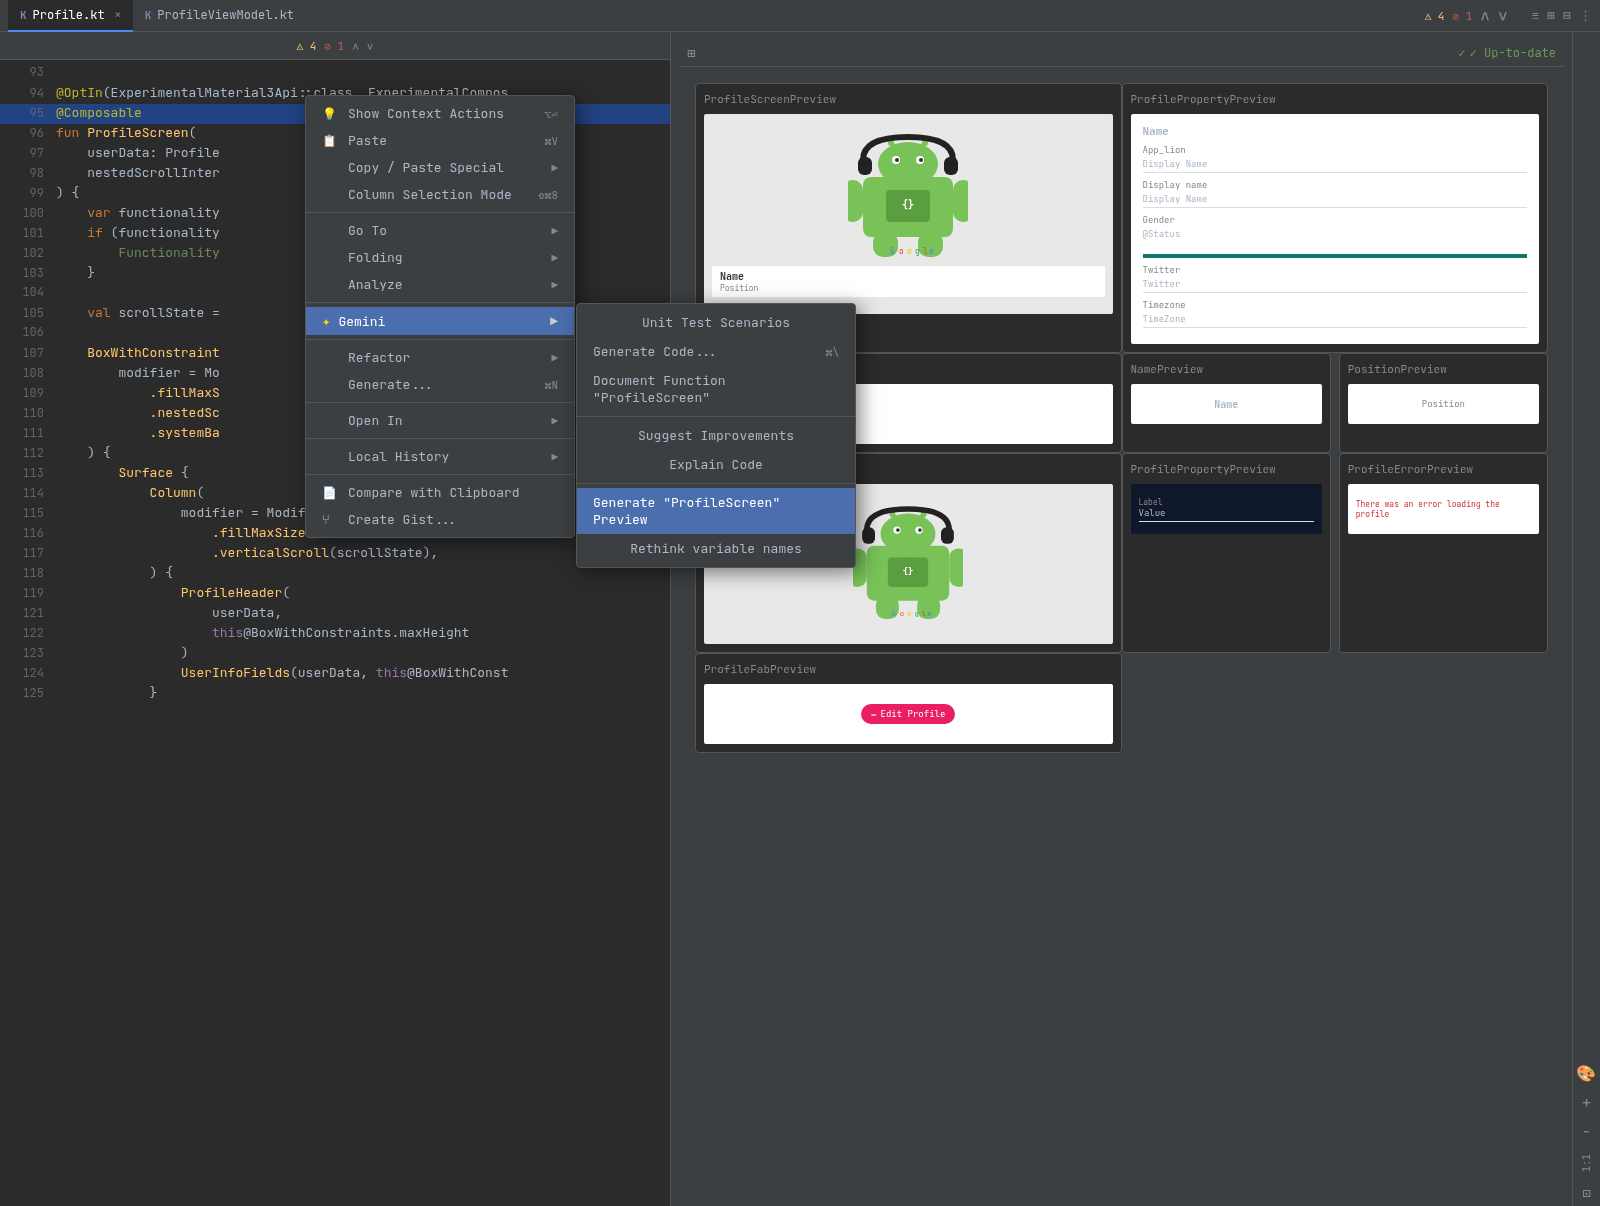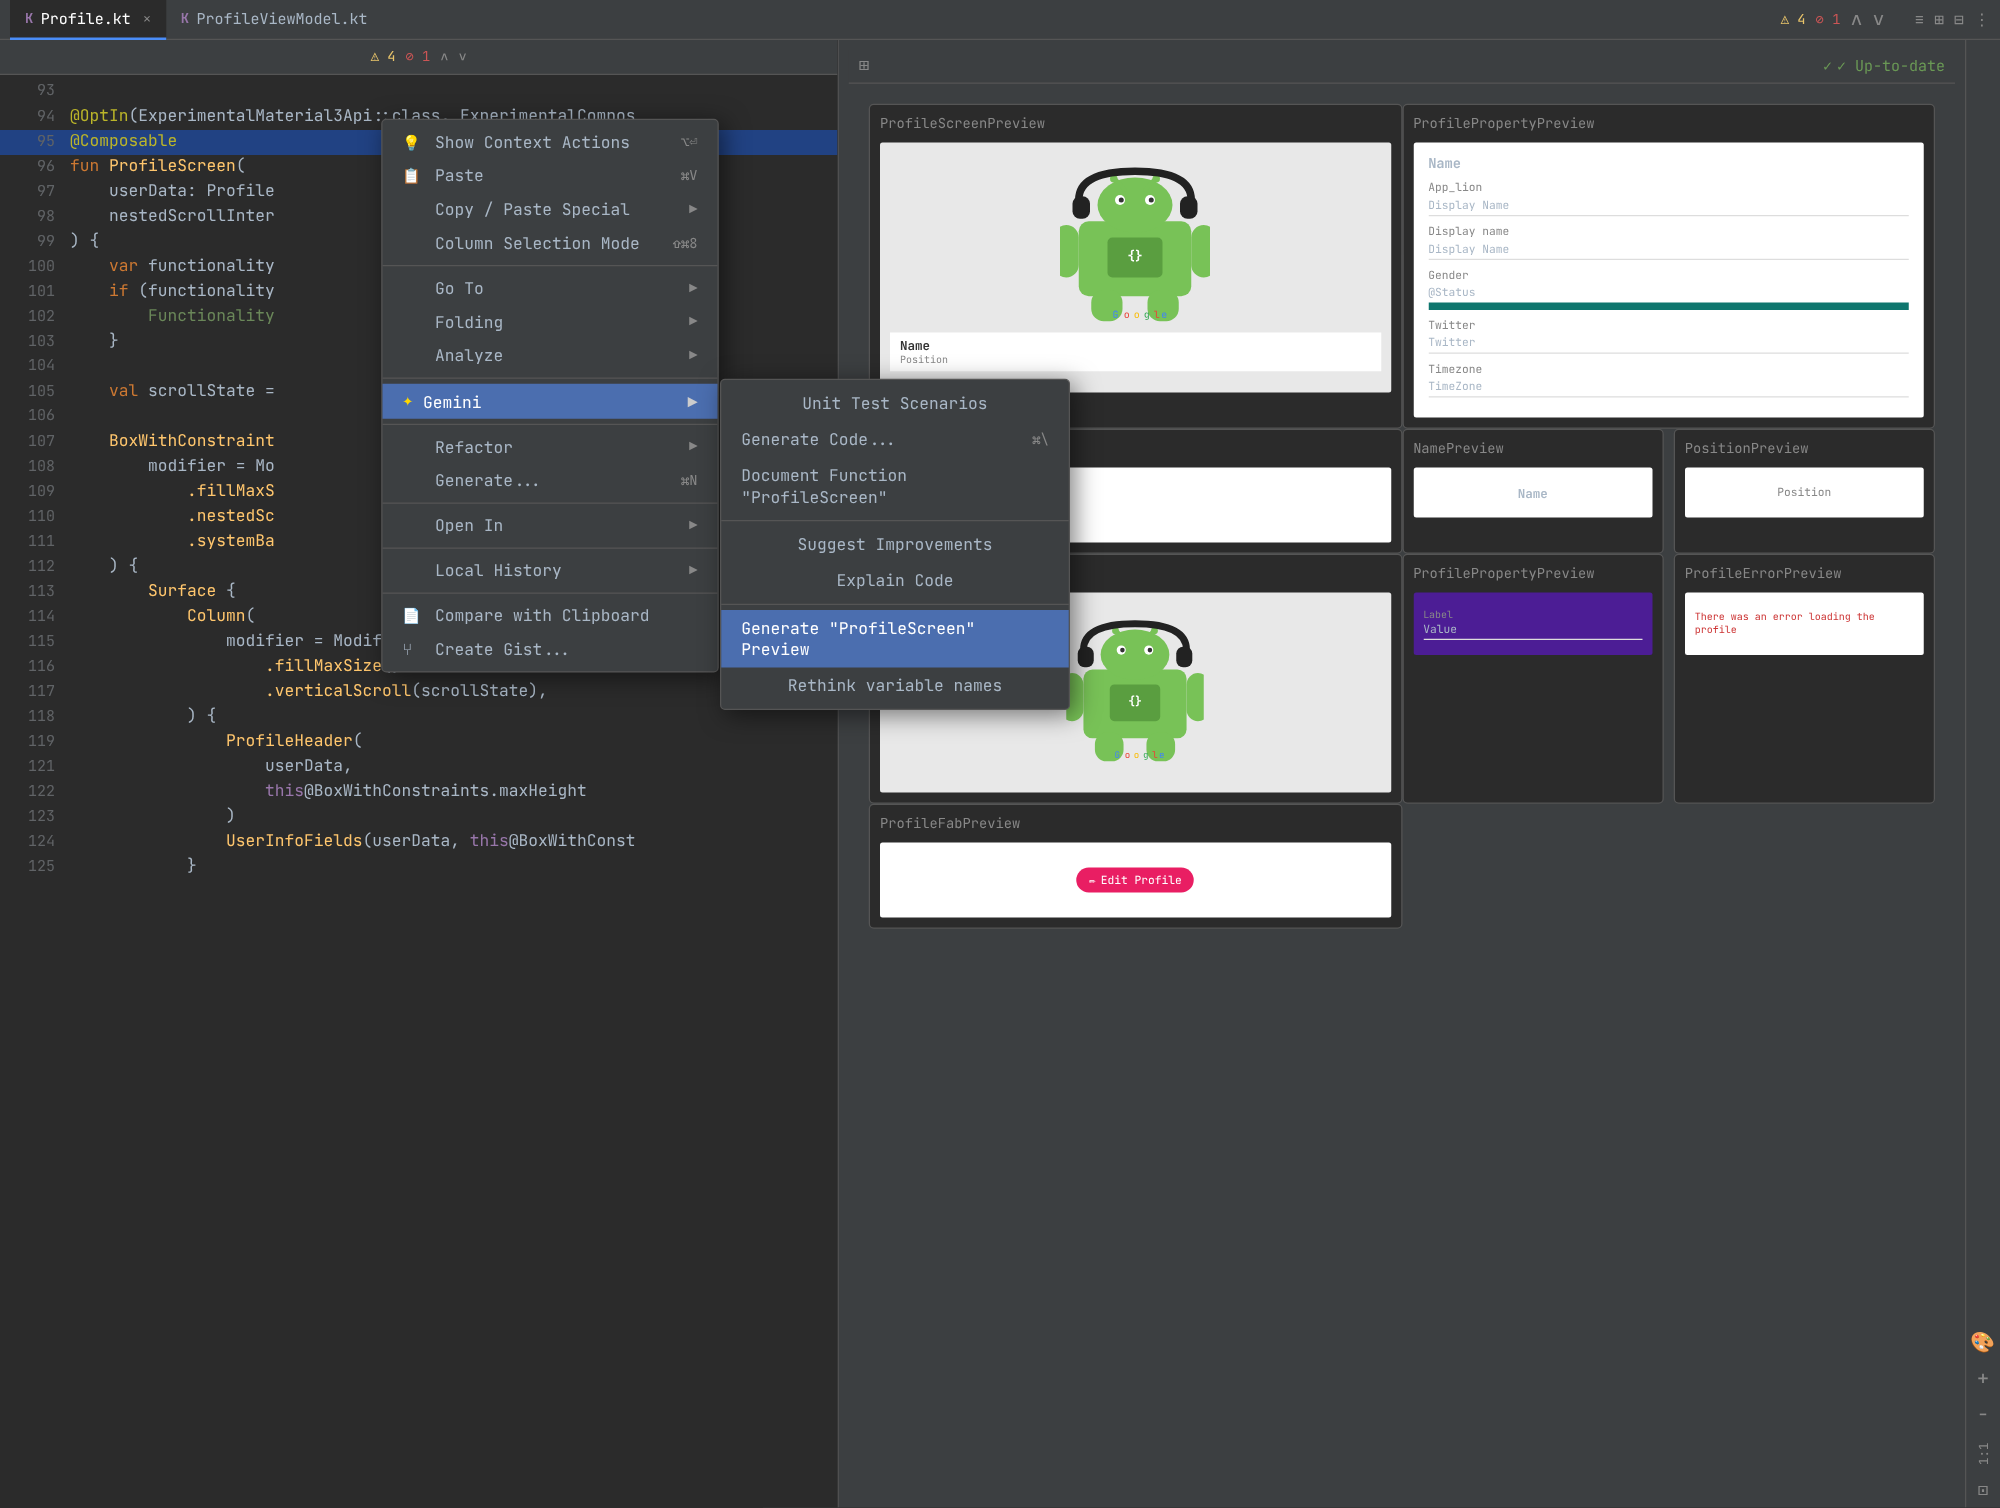--- a/index.html
+++ b/index.html
@@ -655,21 +655,21 @@
 
       <div class="preview-card">
         <div class="preview-card-title">ProfilePropertyPreview</div>
         <div class="preview-content" style="background:white; flex-direction:column; align-items:flex-start; padding:10px 12px; min-height:200px;">
           <div style="font-weight:bold; font-size:11px; margin-bottom:6px;">Name</div>
           <div style="color:#888; font-size:9px; margin-bottom:2px;">App_lion</div>
           <div style="font-size:9px; border-bottom:1px solid #ddd; width:100%; margin-bottom:6px; padding-bottom:2px;">Display Name</div>
           <div style="color:#888; font-size:9px; margin-bottom:2px;">Display name</div>
           <div style="font-size:9px; border-bottom:1px solid #ddd; width:100%; margin-bottom:6px; padding-bottom:2px;">Display Name</div>
           <div style="color:#888; font-size:9px; margin-bottom:2px;">Gender</div>
-          <div style="font-size:9px; border-bottom:6px solid #0f766e; width:100%; margin-bottom:6px; padding-bottom:2px;">@Status</div>
+          <div style="font-size:9px; border-bottom:4px solid #0f766e; width:100%; margin-bottom:6px; padding-bottom:14px;">@Status</div>
           <div style="color:#888; font-size:9px; margin-bottom:2px;">Twitter</div>
           <div style="font-size:9px; border-bottom:1px solid #ddd; width:100%; margin-bottom:6px; padding-bottom:2px;">Twitter</div>
           <div style="color:#888; font-size:9px; margin-bottom:2px;">Timezone</div>
           <div style="font-size:9px; border-bottom:1px solid #ddd; width:100%; margin-bottom:6px; padding-bottom:2px;">TimeZone</div>
         </div>
       </div>
 
       <div class="preview-card">
         <div class="preview-card-title">NameAndPositionPreview</div>
         <div class="preview-content" style="background:white; flex-direction:column; align-items:flex-start; padding:8px 12px; min-height:60px;">
@@ -722,21 +722,21 @@
             <text x="67" y="122" font-size="8" fill="#34a853">g</text>
             <text x="75" y="122" font-size="8" fill="#ea4335">l</text>
             <text x="81" y="122" font-size="8" fill="#4285f4">e</text>
           </svg>
         </div>
       </div>
 
       <div style="display:grid; grid-template-columns:1fr 1fr; gap:8px;">
         <div class="preview-card">
           <div class="preview-card-title">ProfilePropertyPreview</div>
-          <div class="preview-content" style="background:#4c1d95; flex-direction:column; align-items:flex-start; padding:6px 8px; min-height:50px;">
+          <div class="preview-content" style="background:#0f172a; flex-direction:column; align-items:flex-start; padding:6px 8px; min-height:50px;">
             <div style="font-size:8px; color:#888;">Label</div>
             <div style="font-size:9px; border-bottom:1px solid #ddd; width:100%; padding-bottom:2px;">Value</div>
           </div>
         </div>
         <div class="preview-card">
           <div class="preview-card-title">ProfileErrorPreview</div>
           <div class="preview-content" style="background:white; min-height:50px; padding:6px 8px;">
             <div style="font-size:8px; color:#cc3333; word-break:break-word;">There was an error loading the profile</div>
           </div>
         </div>

